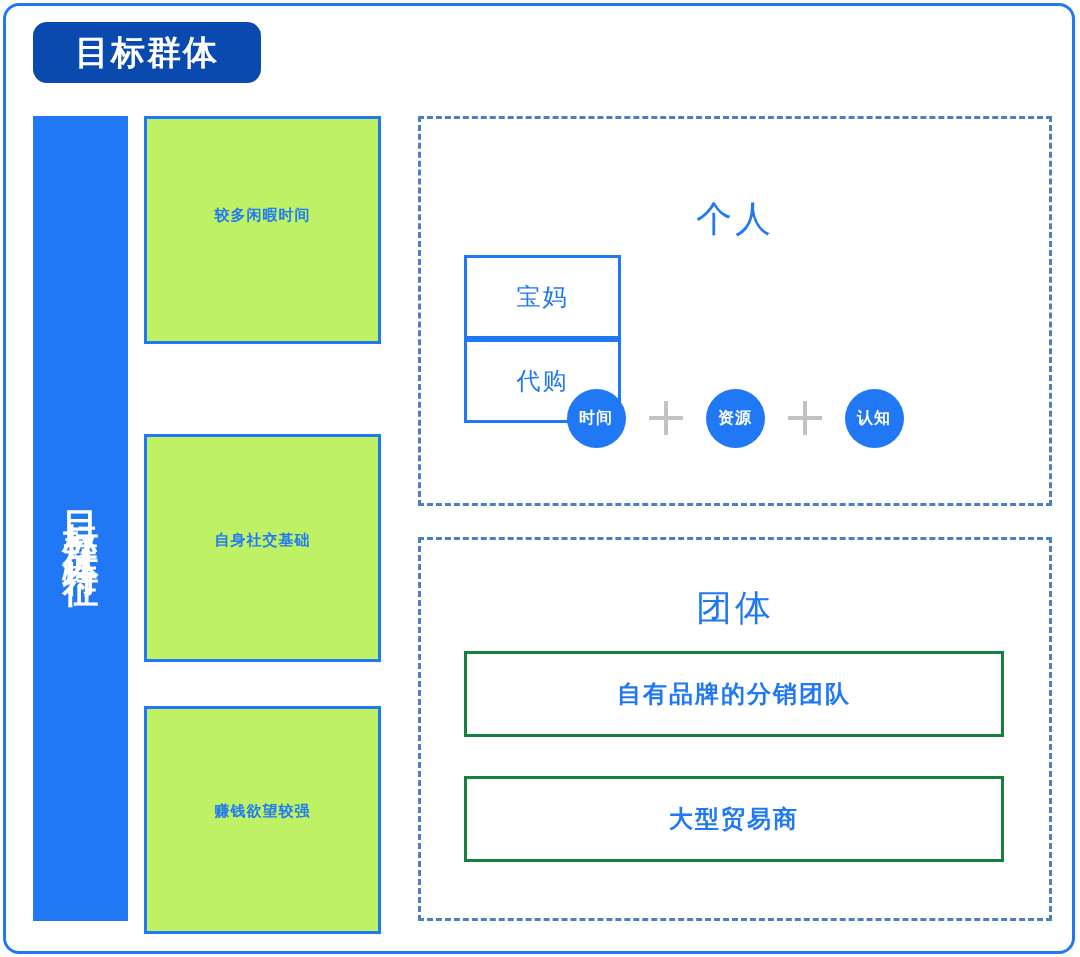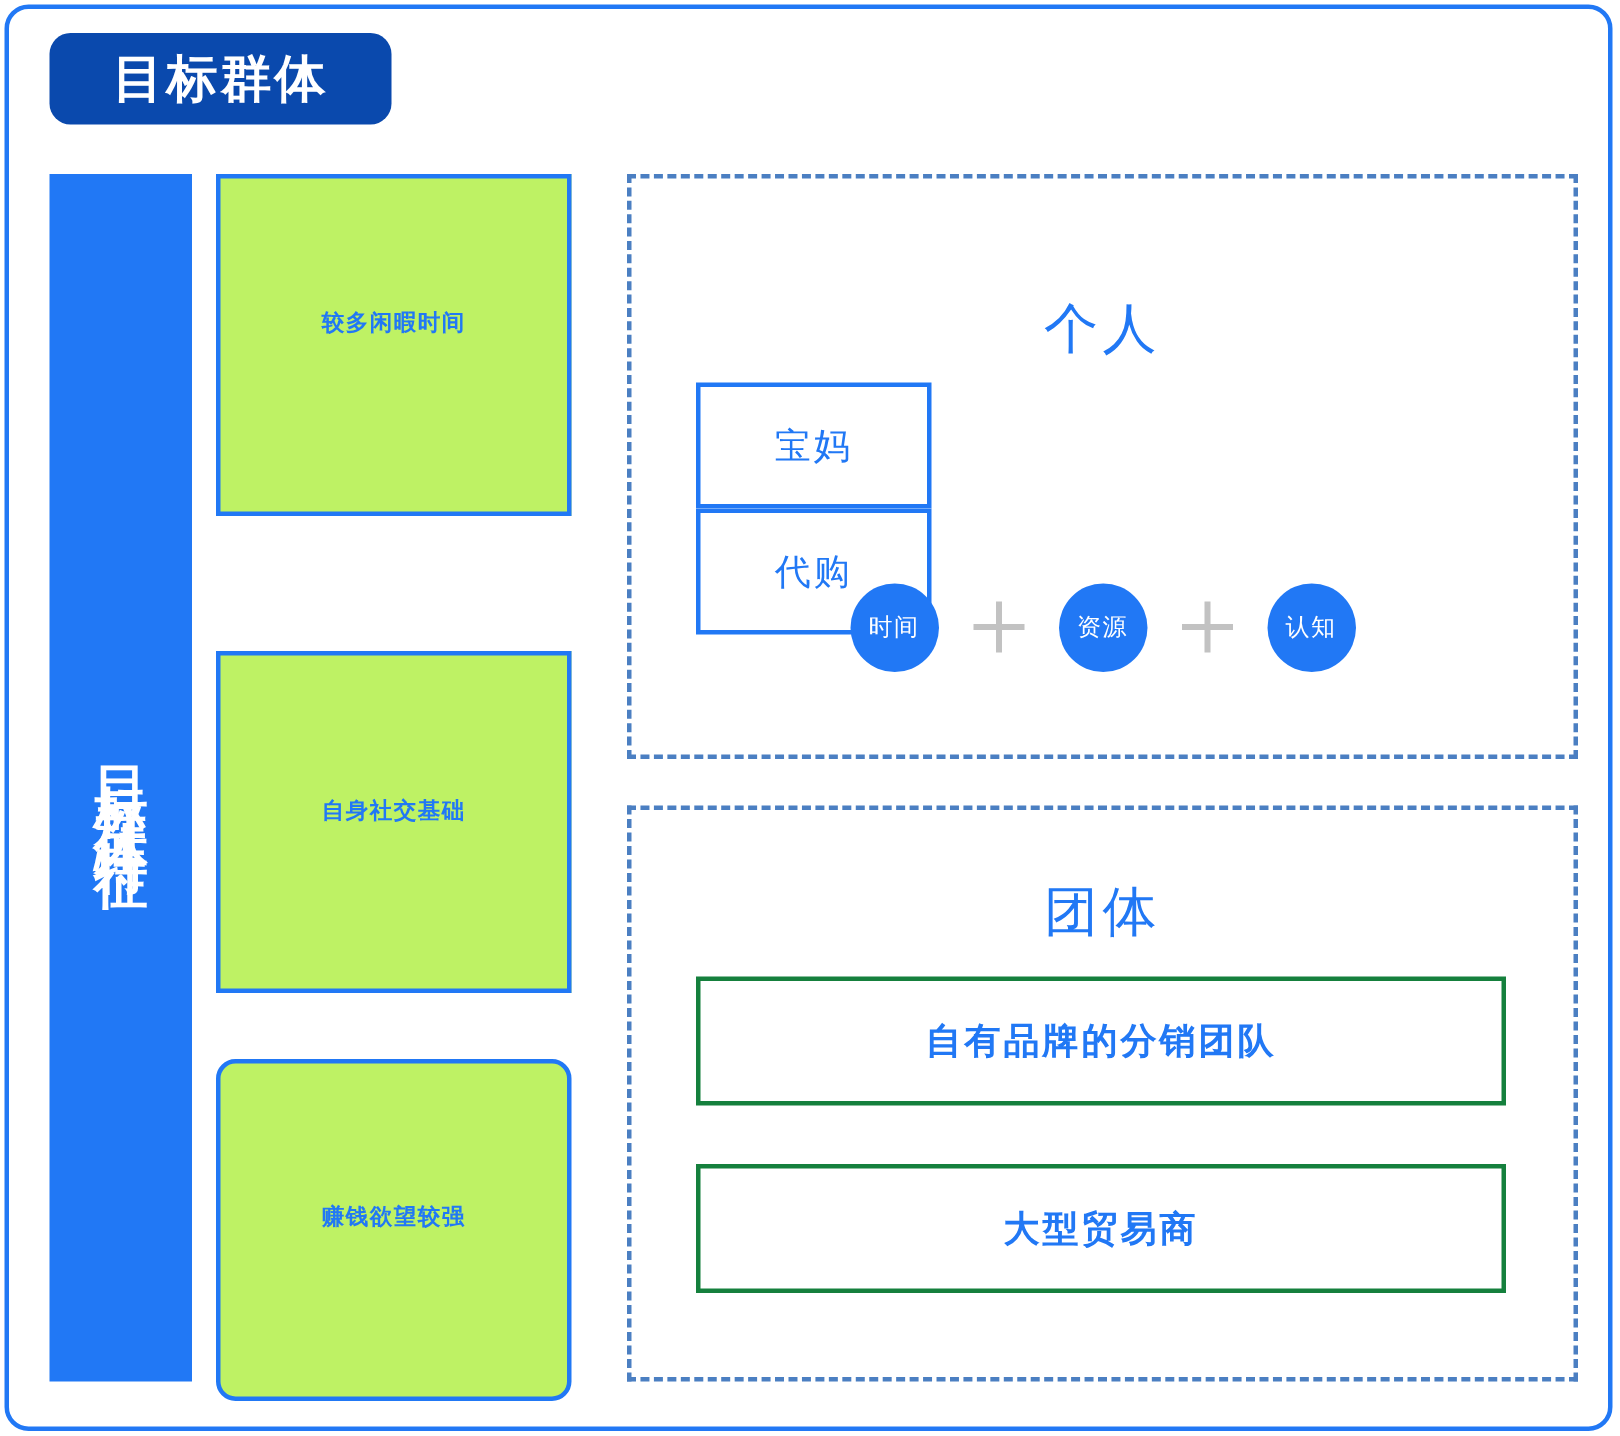--- a/index.html
+++ b/index.html
@@ -82,21 +82,21 @@
     display: flex;
     align-items: center;
     justify-content: center;
     color: #2178f5;
     font-size: 15px;
     font-weight: bold;
     letter-spacing: 1px;
   }
   .feature-box.b1 { top: 116px; height: 228px; padding-bottom: 30px; }
   .feature-box.b2 { top: 411px; height: 228px; padding-bottom: 16px; margin-top: 23px; }
-  .feature-box.b3 { top: 706px; height: 228px; padding-bottom: 18px; border-radius: 13px; }
+  .feature-box.b3 { top: 706px; height: 228px; padding-bottom: 18px; }
 
   
   .dashed-panel {
     position: absolute;
     left: 418px;
     width: 634px;
     border: 3px dashed #4b7fc2;
     background: #ffffff;
   }
   .dashed-panel.individual { top: 116px;  height: 390px; }
@@ -151,21 +151,21 @@
   .factor-circle {
     width: 59px;
     height: 59px;
     border-radius: 50%;
     background: #2178f5;
     color: #ffffff;
     display: flex;
     align-items: center;
     justify-content: center;
     font-size: 16px;
-    font-weight: normal;
+    font-weight: bold;
     letter-spacing: 1px;
     flex: 0 0 auto;
   }
   .plus-sign {
     position: relative;
     width: 34px;
     height: 34px;
     margin: 0 23px;
     flex: 0 0 auto;
   }

